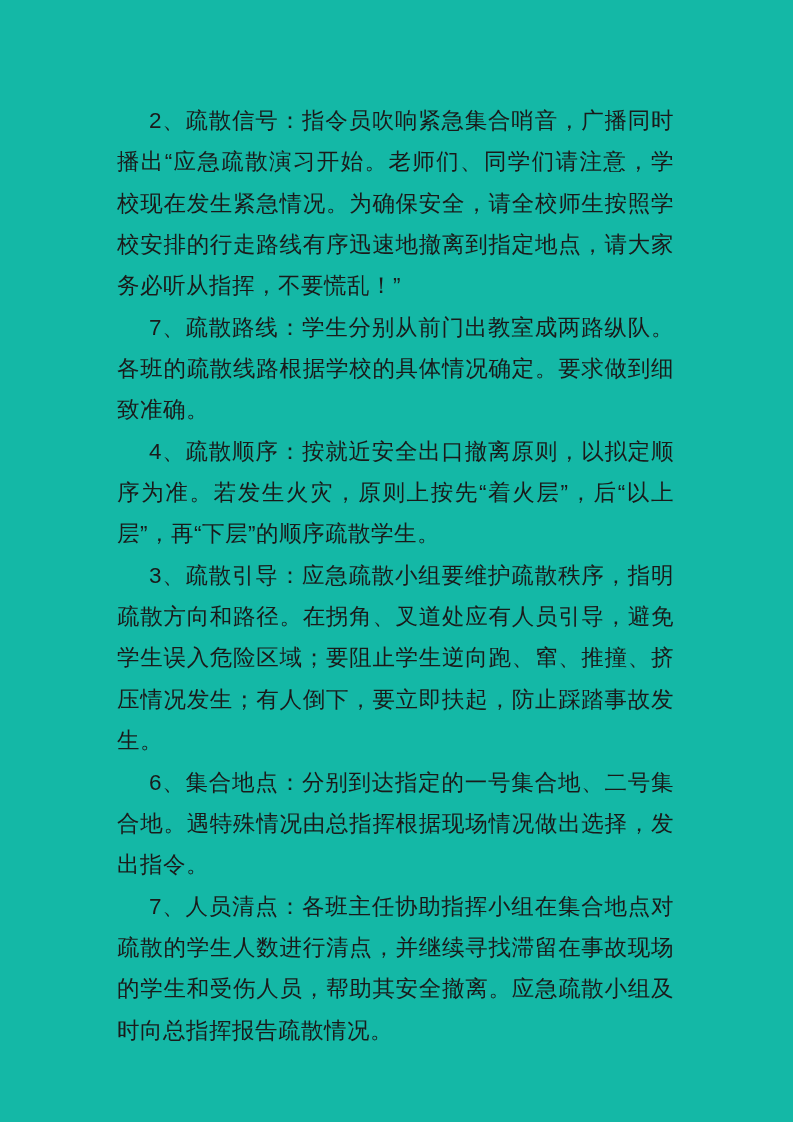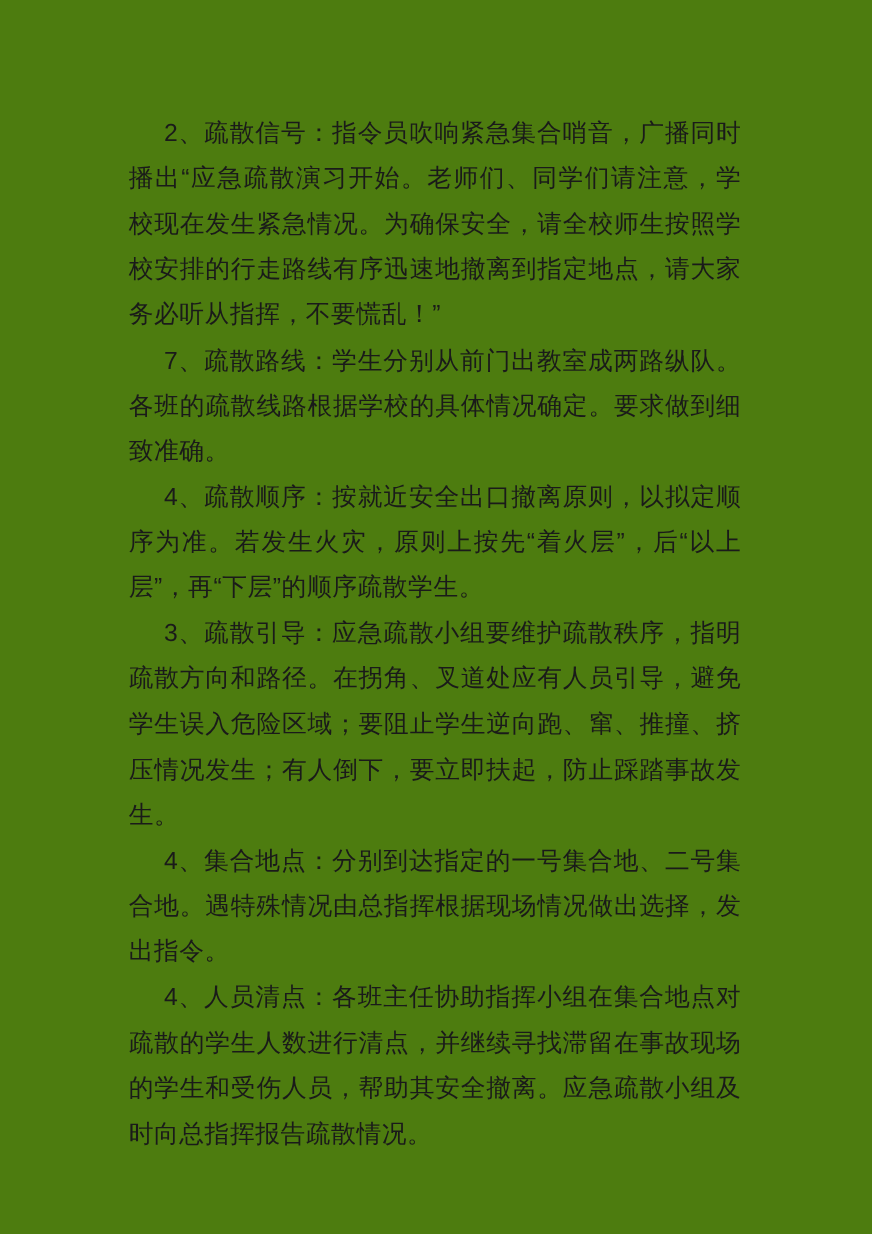--- a/index.html
+++ b/index.html
@@ -10,21 +10,21 @@
     width: 793px;
     height: 1122px;
     background: #ffffff;
     overflow: hidden;
     font-family: "Liberation Sans", sans-serif;
   }
   .page {
     position: relative;
     width: 793px;
     height: 1122px;
-    background: #4d7c0f;
+    background: #14b8a6;
   }
   .doc-content {
     position: absolute;
     left: 117px;
     top: 100px;
     width: 557px;
   }
   .doc-paragraph {
     margin: 0;
     padding: 0;
@@ -42,16 +42,16 @@
 </style>
 </head>
 <body>
 
 <div class="page">
   <div class="doc-content">
     <p class="doc-paragraph">2、疏散信号：指令员吹响紧急集合哨音，广播同时播出“应急疏散演习开始。老师们、同学们请注意，学校现在发生紧急情况。为确保安全，请全校师生按照学校安排的行走路线有序迅速地撤离到指定地点，请大家务必听从指挥，不要慌乱！”</p>
     <p class="doc-paragraph">7、疏散路线：学生分别从前门出教室成两路纵队。各班的疏散线路根据学校的具体情况确定。要求做到细致准确。</p>
     <p class="doc-paragraph">4、疏散顺序：按就近安全出口撤离原则，以拟定顺序为准。若发生火灾，原则上按先“着火层”，后“以上层”，再“下层”的顺序疏散学生。</p>
     <p class="doc-paragraph">3、疏散引导：应急疏散小组要维护疏散秩序，指明疏散方向和路径。在拐角、叉道处应有人员引导，避免学生误入危险区域；要阻止学生逆向跑、窜、推撞、挤压情况发生；有人倒下，要立即扶起，防止踩踏事故发生。</p>
-    <p class="doc-paragraph">4、集合地点：分别到达指定的一号集合地、二号集合地。遇特殊情况由总指挥根据现场情况做出选择，发出指令。</p>
-    <p class="doc-paragraph">4、人员清点：各班主任协助指挥小组在集合地点对疏散的学生人数进行清点，并继续寻找滞留在事故现场的学生和受伤人员，帮助其安全撤离。应急疏散小组及时向总指挥报告疏散情况。</p>
+    <p class="doc-paragraph">6、集合地点：分别到达指定的一号集合地、二号集合地。遇特殊情况由总指挥根据现场情况做出选择，发出指令。</p>
+    <p class="doc-paragraph">7、人员清点：各班主任协助指挥小组在集合地点对疏散的学生人数进行清点，并继续寻找滞留在事故现场的学生和受伤人员，帮助其安全撤离。应急疏散小组及时向总指挥报告疏散情况。</p>
   </div>
 </div>
 
 </body></html>

